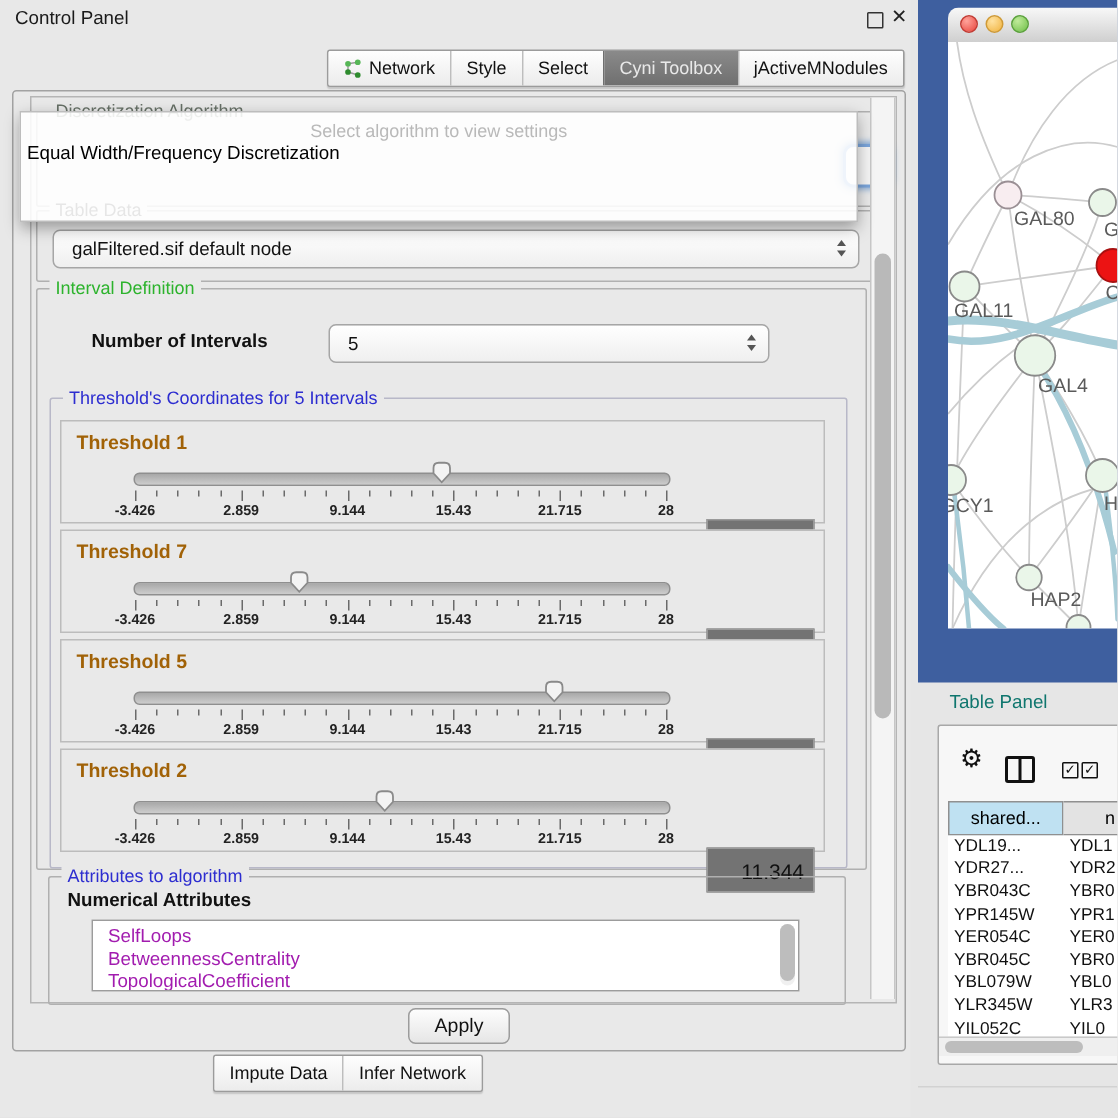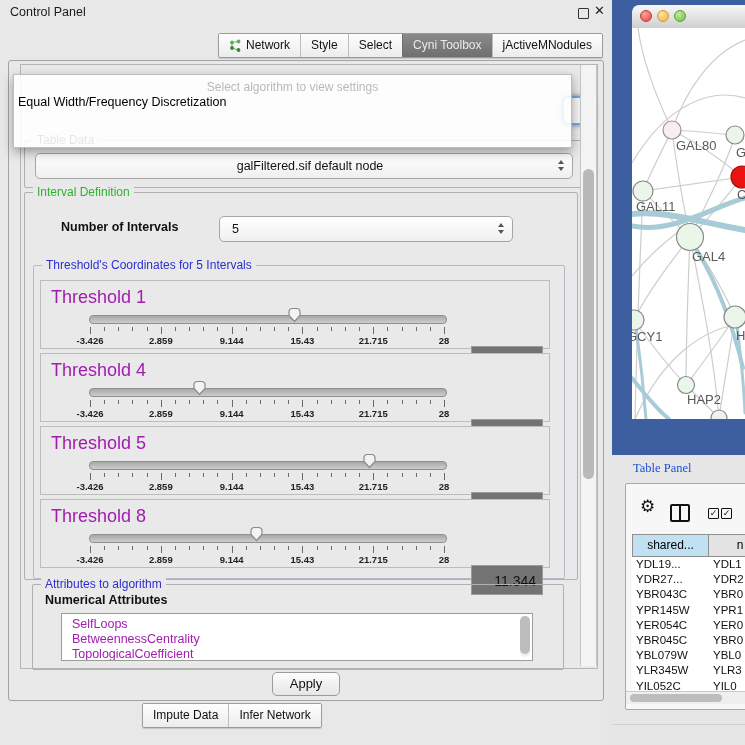--- a/index.html
+++ b/index.html
@@ -33,21 +33,21 @@
   .arr-dn{border-top:4.5px solid #555;}
   #algo-combo-fragment{position:absolute;left:544px;top:36px;width:28px;height:25px;border-radius:7px;
         border:2px solid #7aa4d9;background:#f4f4f4;box-shadow:0 0 4px 1px rgba(96,146,205,.8);}
   #algo-popup{position:absolute;left:-5px;top:14px;width:557px;height:72px;background:rgba(255,255,255,.88);
         border:1px solid #bdbdbd;box-shadow:0 4px 10px rgba(0,0,0,.35);z-index:30;}
   #algo-popup .ph{margin-top:5px;text-align:center;font-size:12px;color:#b9b9b9;}
   .popup-opt{font-size:12.5px;line-height:16px;padding-left:4px;color:#000;}
   .popup-opt.first{font-weight:bold;margin-top:6px;}
   
   .thr-row{position:absolute;left:6px;width:510px;height:69px;border:1px solid #bcbcbc;background:#e9e9e9;box-sizing:border-box;}
-  .thr-label{position:absolute;left:10px;top:6px;font-size:18px;font-weight:normal;color:#a21caf;}
+  .thr-label{position:absolute;left:10px;top:6px;font-size:13px;font-weight:bold;color:#a16207;}
   .thr-track{position:absolute;left:48px;top:34px;width:356px;height:7px;border:1px solid #8f8f8f;border-radius:4px;
              background:linear-gradient(#a8a8a8,#cdcdcd);}
   .thr-thumb{position:absolute;top:26px;width:15px;height:16px;}
   .tickstrip{position:absolute;left:48px;top:46px;width:356px;height:8px;}
   .tick{position:absolute;top:0;width:1px;background:#6a6a6a;}
   .ticklab{position:absolute;top:54px;transform:translateX(-50%);font-size:9.5px;font-weight:bold;color:#222;white-space:nowrap;}
   .thr-value{position:absolute;left:430px;top:26px;width:72px;height:30px;background:#737373;border:1px solid #9a9a9a;
              font-size:14px;line-height:30px;text-align:right;padding-right:6px;box-sizing:border-box;margin-top:39px;}
   
   #attr-sub{position:absolute;left:12px;top:8px;font-size:12.5px;font-weight:bold;color:#111;}
@@ -64,21 +64,21 @@
   #blue-frame{position:absolute;left:612px;top:0;width:133px;height:455px;background:#3e5f9f;}
   #net-titlebar{position:absolute;left:632px;top:5px;width:113px;height:23px;border-top-left-radius:7px;
                 background:linear-gradient(#f8f8f8,#cfcfcf);border-bottom:1px solid #a9a9a9;}
   .light{position:absolute;top:5px;width:12px;height:12px;border-radius:50%;}
   #light-red{left:8px;background:radial-gradient(circle at 35% 30%,#ffa39b,#e8453c);border:1px solid #c23b33;box-sizing:border-box;}
   #light-yellow{left:25px;background:radial-gradient(circle at 35% 30%,#ffe2a0,#f3b win);}
   #light-yellow{left:25px;background:radial-gradient(circle at 35% 30%,#ffe2a0,#f0b23e);border:1px solid #cf9a36;box-sizing:border-box;}
   #light-green{left:42px;background:radial-gradient(circle at 35% 30%,#c0eb9a,#6fbf48);border:1px solid #5ba23c;box-sizing:border-box;}
   #net-canvas{position:absolute;left:632px;top:28px;width:113px;height:391px;background:#fff;overflow:hidden;}
   
-  #table-title{position:absolute;left:633px;top:461px;font-size:12.5px;color:#1d4ed8;font-family:Liberation Serif, serif;}
+  #table-title{position:absolute;left:633px;top:461px;font-size:12.5px;color:#0f766e;}
   #table-box{position:absolute;left:625px;top:483px;width:125px;height:225px;background:#f7f7f7;border:1px solid #a8a8a8;border-radius:2px;}
   #gear-icon{position:absolute;left:14px;top:12px;font-size:17px;color:#111;}
   #col-icon{position:absolute;left:44px;top:20px;width:16px;height:14px;border:2px solid #111;border-radius:2px;}
   #col-icon::after{content:"";position:absolute;left:6.5px;top:0;width:2px;height:14px;background:#111;}
   .chk{position:absolute;top:24px;width:9px;height:9px;border:1.4px solid #111;border-radius:1px;font-size:9px;line-height:9px;font-weight:bold;text-align:center;color:#111;}
   #chk1{left:82px;} #chk2{left:95px;}
   #tbl-header{position:absolute;left:6px;top:50px;width:140px;height:23px;display:flex;}
   .hcell{box-sizing:border-box;border:1px solid #909090;font-size:12px;text-align:center;line-height:21px;color:#000;}
   .hcell.c1{width:77px;background:#bfe1f2;}
   .hcell.c2{width:63px;background:#e3e3e3;border-left:none;}
@@ -128,30 +128,33 @@
         <div class="tab">
           <span>jActiveMNodules</span>
         </div>
       </div>
 
     <div id="outer-panel"></div>
 
     <div id="panel-content">
       <div id="viewport"></div>
 
+      <div class="group" style="left:6px;top:14px;width:558px;height:62px;">
+        <span class="grouplab g-algo">Discretization Algorithm</span>
+      </div>
       <div id="algo-combo-fragment"></div>
 
       <div id="algo-popup">
         <div class="ph">Select algorithm to view settings</div>
         <div>
             <div class="popup-opt">Equal Width/Frequency Discretization</div>
           </div>
       </div>
 
-      <div class="group" style="left:6px;top:80px;width:558px;height:46px;text-align:center;">
+      <div class="group" style="left:6px;top:80px;width:558px;height:46px;">
         <span class="grouplab g-dark">Table Data</span>
         <div class="combo" style="left:10px;top:12px;width:538px;">
           <span>galFiltered.sif default node</span>
           <span class="updown">
               <i class="arr arr-up"></i>
               <i class="arr arr-dn"></i>
             </span>
         </div>
       </div>
 
@@ -204,21 +207,21 @@
                 <span class="ticklab" style="left: 190.6px;">9.144</span>
                 <span class="ticklab" style="left: 261.4px;">15.43</span>
                 <span class="ticklab" style="left: 332.2px;">21.715</span>
                 <span class="ticklab" style="left: 403px;">28</span>
                 <div class="thr-thumb" style="left: 245.828px;"><svg width="15" height="16" viewBox="0 0 15 16">
                     <path d="M2 5 Q2 1.5 5.5 1.5 L9.5 1.5 Q13 1.5 13 5 L13 8.5 L7.5 14.5 L2 8.5 Z" fill="#f3f3f3" stroke="#8a8a8a" stroke-width="1.2"></path>
                   </svg></div>
                 <div class="thr-value">14.713</div>
               </div>
               <div class="thr-row" style="top: 87px;">
-                <div class="thr-label">Threshold 4</div>
+                <div class="thr-label">Threshold 7</div>
                 <div class="thr-track"></div>
                 <div class="tickstrip">
                   <span class="tick" style="left: 1px; height: 7px;"></span>
                   <span class="tick" style="left: 15.16px; height: 4px;"></span>
                   <span class="tick" style="left: 29.32px; height: 4px;"></span>
                   <span class="tick" style="left: 43.48px; height: 4px;"></span>
                   <span class="tick" style="left: 57.64px; height: 4px;"></span>
                   <span class="tick" style="left: 71.8px; height: 7px;"></span>
                   <span class="tick" style="left: 85.96px; height: 4px;"></span>
                   <span class="tick" style="left: 100.12px; height: 4px;"></span>
@@ -288,21 +291,21 @@
                 <span class="ticklab" style="left: 190.6px;">9.144</span>
                 <span class="ticklab" style="left: 261.4px;">15.43</span>
                 <span class="ticklab" style="left: 332.2px;">21.715</span>
                 <span class="ticklab" style="left: 403px;">28</span>
                 <div class="thr-thumb" style="left: 321.154px;"><svg width="15" height="16" viewBox="0 0 15 16">
                     <path d="M2 5 Q2 1.5 5.5 1.5 L9.5 1.5 Q13 1.5 13 5 L13 8.5 L7.5 14.5 L2 8.5 Z" fill="#f3f3f3" stroke="#8a8a8a" stroke-width="1.2"></path>
                   </svg></div>
                 <div class="thr-value">21.4</div>
               </div>
               <div class="thr-row" style="top: 233px;">
-                <div class="thr-label">Threshold 8</div>
+                <div class="thr-label">Threshold 2</div>
                 <div class="thr-track"></div>
                 <div class="tickstrip">
                   <span class="tick" style="left: 1px; height: 7px;"></span>
                   <span class="tick" style="left: 15.16px; height: 4px;"></span>
                   <span class="tick" style="left: 29.32px; height: 4px;"></span>
                   <span class="tick" style="left: 43.48px; height: 4px;"></span>
                   <span class="tick" style="left: 57.64px; height: 4px;"></span>
                   <span class="tick" style="left: 71.8px; height: 7px;"></span>
                   <span class="tick" style="left: 85.96px; height: 4px;"></span>
                   <span class="tick" style="left: 100.12px; height: 4px;"></span>

